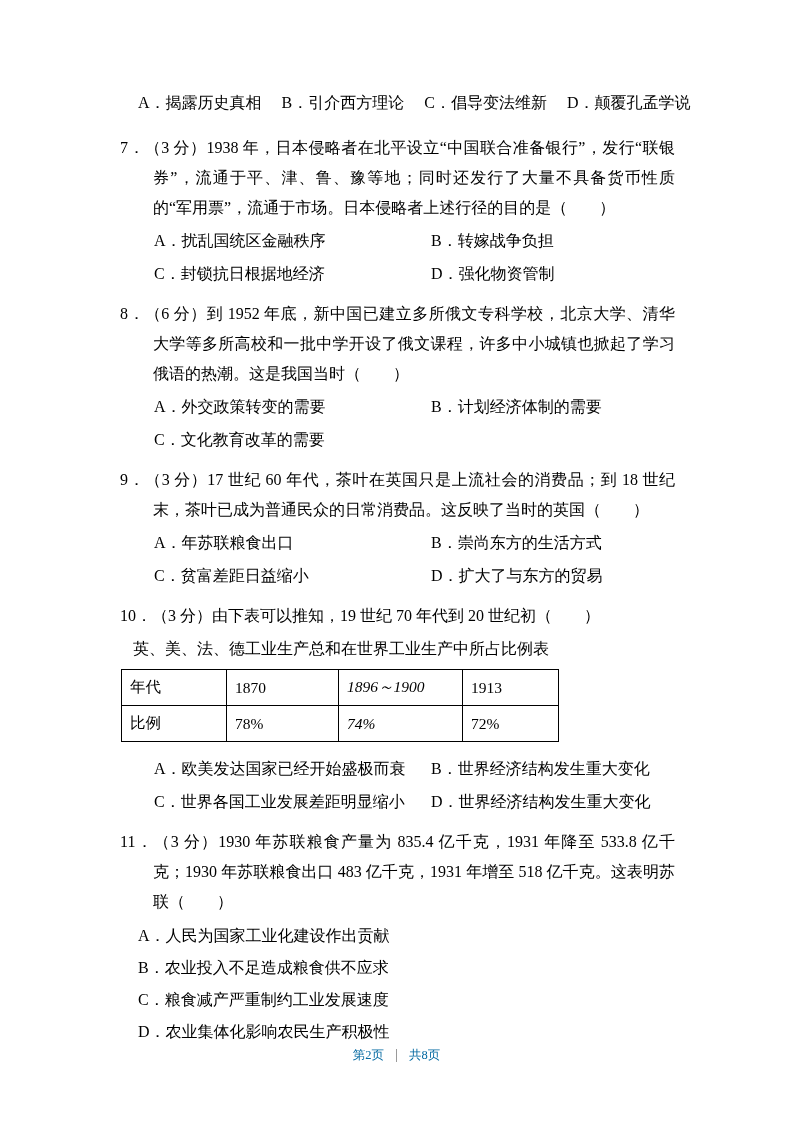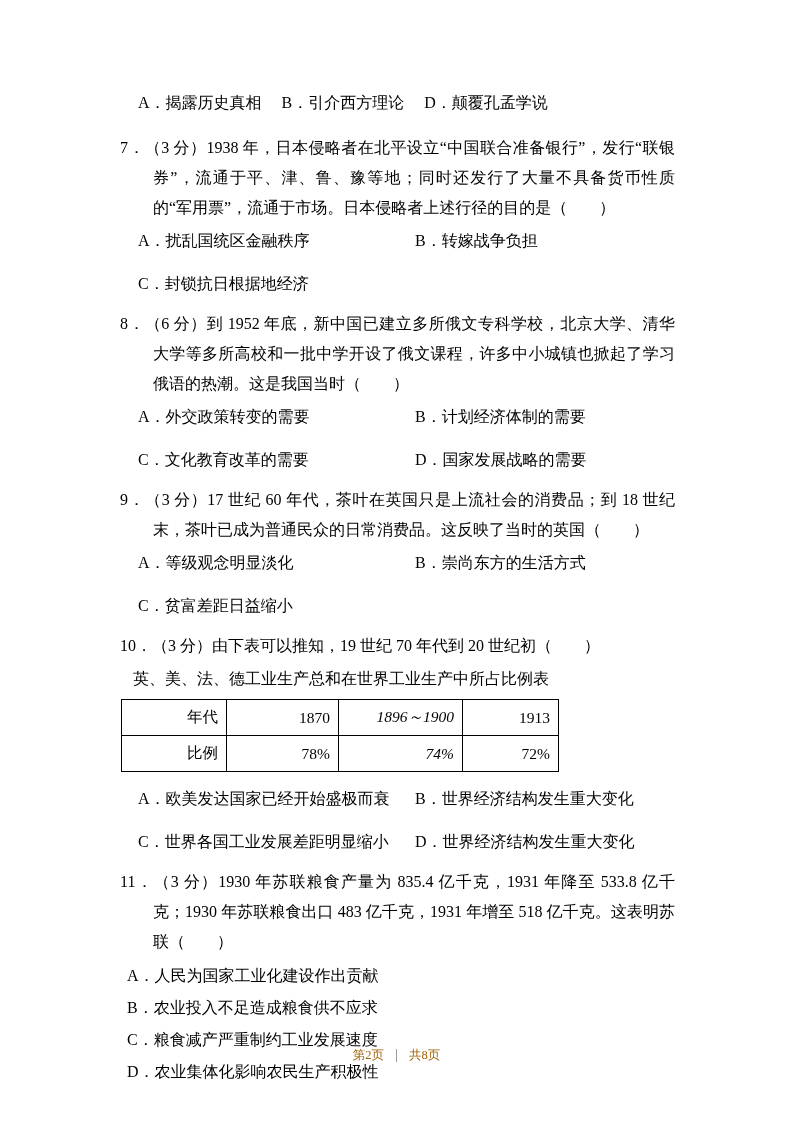--- a/index.html
+++ b/index.html
@@ -31,105 +31,107 @@
   .stem {
     padding-left: 33px;
     text-indent: -33px;
     line-height: 30px;
     text-align: justify;
     margin-bottom: 3px;
   }
   .opts-grid {
     display: grid;
     grid-template-columns: 277px 1fr;
-    margin-left: 18px;
+    margin-left: 34px;
     line-height: 30px;
-    row-gap: 13px;
+    row-gap: 3px;
   }
   .opts-list {
-    margin-left: 7px;
+    margin-left: 18px;
     line-height: 32px;
   }
   .opts-list .opt { display: block; }
   .table-caption {
     margin-left: 13px;
     line-height: 30px;
     margin-bottom: 5px;
   }
   table.data {
     border-collapse: collapse;
     margin: 2px 0 12px 1px;
   }
   table.data td {
     border: 1.5px solid #000000;
-    text-align: right;
+    text-align: left;
     vertical-align: middle;
     height: 36px;
     padding: 2px 8px;
     font-size: 15.5px;
   }
   td.c0 { width: 105px; }
   td.c1 { width: 112px; }
   td.c2 { width: 124px; font-style: italic; }
   td.c3 { width: 96px; }
   .table-opts { margin-top: 4px; }
   .footer {
     position: absolute;
     left: 0; right: 0;
     bottom: 58px;
     display: flex;
     justify-content: center;
     align-items: center;
     font-size: 12.5px;
-    color: #a16207;
+    color: #0369a1;
   }
   .footer-divider {
     width: 1px;
     height: 13px;
     background: #9a9a9a;
     margin: 0 12px;
   }
 </style>
 </head>
 <body>
 
 <div class="page">
   <div class="content">
 
     <div class="opts-inline">
       <span class="opt">A．揭露历史真相</span>
       <span class="opt">B．引介西方理论</span>
+      <span class="opt">C．倡导变法维新</span>
       <span class="opt">D．颠覆孔孟学说</span>
     </div>
 
     <section class="question">
       <p class="stem">7．（3 分）1938 年，日本侵略者在北平设立“中国联合准备银行”，发行“联银券”，流通于平、津、鲁、豫等地；同时还发行了大量不具备货币性质的“军用票”，流通于市场。日本侵略者上述行径的目的是（　　）</p>
       <div class="opts-grid">
         <span class="opt">A．扰乱国统区金融秩序</span>
         <span class="opt">B．转嫁战争负担</span>
         <span class="opt">C．封锁抗日根据地经济</span>
+        <span class="opt">D．强化物资管制</span>
       </div>
     </section>
 
     <section class="question">
       <p class="stem">8．（6 分）到 1952 年底，新中国已建立多所俄文专科学校，北京大学、清华大学等多所高校和一批中学开设了俄文课程，许多中小城镇也掀起了学习俄语的热潮。这是我国当时（　　）</p>
       <div class="opts-grid">
         <span class="opt">A．外交政策转变的需要</span>
         <span class="opt">B．计划经济体制的需要</span>
         <span class="opt">C．文化教育改革的需要</span>
-        <span class="opt">D．国家发展战略的需要</span>
       </div>
     </section>
 
     <section class="question">
       <p class="stem">9．（3 分）17 世纪 60 年代，茶叶在英国只是上流社会的消费品；到 18 世纪末，茶叶已成为普通民众的日常消费品。这反映了当时的英国（　　）</p>
       <div class="opts-grid">
-        <span class="opt">A．等级观念明显淡化</span>
+        <span class="opt">A．年苏联粮食出口</span>
         <span class="opt">B．崇尚东方的生活方式</span>
         <span class="opt">C．贫富差距日益缩小</span>
+        <span class="opt">D．扩大了与东方的贸易</span>
       </div>
     </section>
 
     <section class="question">
       <p class="stem">10．（3 分）由下表可以推知，19 世纪 70 年代到 20 世纪初（　　）</p>
       <p class="table-caption">英、美、法、德工业生产总和在世界工业生产中所占比例表</p>
       <table class="data">
         <tbody>
           <tr>
             <td class="c0">年代</td>

